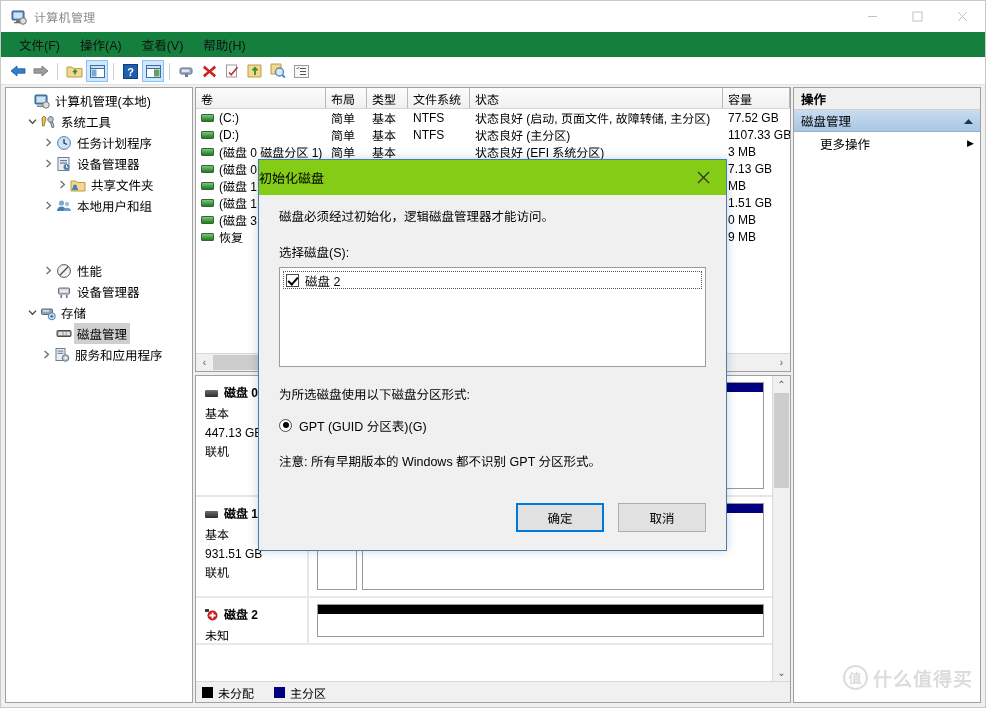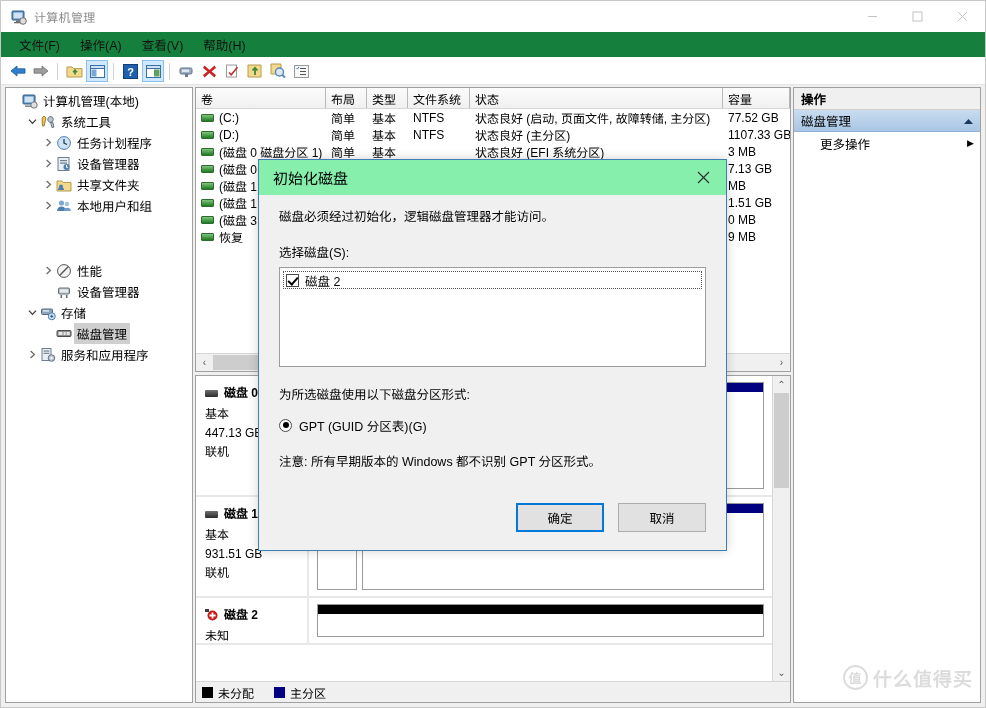--- a/index.html
+++ b/index.html
@@ -408,25 +408,24 @@
     background: #f0f0f0;
     border: 1px solid #3e7fb5;
     box-sizing: border-box;
     box-shadow: 0 0 10px rgba(0,0,0,.18);
     display: flex;
     flex-direction: column;
   }
   .dlg-title {
     height: 35px;
     flex: none;
-    background: #86efac;
-    display: flex;
-    align-items: center;
-    padding-left: 14px;
-    font-size: 15px;
+    background: #84cc16;
+    display: flex;
+    align-items: center;
+    font-size: 13px;
     position: relative;
   }
   .dlg-close {
     position: absolute;
     right: 0; top: 0;
     width: 45px; height: 35px;
     display: flex; align-items: center; justify-content: center;
     color: #2b2b2b;
   }
   .dlg-body {
@@ -666,21 +665,21 @@
           <line x1="6" y1="6.5" x2="12" y2="6.5" stroke="#555"></line>
           <line x1="6" y1="9.5" x2="12" y2="9.5" stroke="#555"></line>
           <path d="M2.5 3 L3.4 4 L5 2" stroke="#3a7fc1" fill="none"></path>
         </svg>
     </div>
   </div>
 
   <div class="body-panes">
 
     <div class="tree-pane" id="tree-pane">
-        <div class="tree-row" style="padding-left: 0;">
+        <div class="tree-row" style="padding-left: 12px;">
           <span class="tw"></span>
           <span class="tree-ico"><svg width="16" height="16" viewBox="0 0 16 16">
               <rect x="1" y="2" width="12" height="9" rx="1" fill="#5b8dbe" stroke="#2f5c8a"></rect>
               <rect x="2.5" y="3.5" width="9" height="6" fill="#cfe3f5"></rect>
               <rect x="3" y="12.5" width="8" height="1.4" fill="#777"></rect>
               <circle cx="12" cy="12" r="3.2" fill="#dedede" stroke="#777"></circle>
             </svg></span>
           <span class="tree-lbl">计算机管理(本地)</span>
         </div>
         <div class="tree-row" style="padding-left: 18px;">
@@ -715,21 +714,21 @@
           </span>
           <span class="tree-ico"><svg width="16" height="16" viewBox="0 0 16 16">
               <rect x="2" y="1.5" width="11" height="13" fill="#e9eef4" stroke="#6f7d8c"></rect>
               <rect x="4" y="4" width="7" height="1.2" fill="#6f7d8c"></rect>
               <rect x="4" y="6.5" width="7" height="1.2" fill="#6f7d8c"></rect>
               <circle cx="10.5" cy="11" r="3" fill="#4a7fb0"></circle>
               <path d="M10.5 9 v2.3 h1.6" stroke="#fff" stroke-width="1" fill="none"></path>
             </svg></span>
           <span class="tree-lbl">设备管理器</span>
         </div>
-        <div class="tree-row" style="padding-left: 34px;">
+        <div class="tree-row" style="padding-left: 48px;">
           <span class="tw">
             <svg width="9" height="9" viewBox="0 0 9 9">
               <path d="M2.6 1 L6.4 4.5 L2.6 8" fill="none" stroke="#6d6d6d" stroke-width="1.3"></path>
             </svg>
           </span>
           <span class="tree-ico"><svg width="16" height="16" viewBox="0 0 16 16">
               <path d="M1 4h5l1.3 1.5H15V14H1Z" fill="#f2d98c" stroke="#b89b4b"></path>
               <circle cx="5" cy="9.5" r="2" fill="#4a7fb0"></circle>
               <path d="M2 13 a3 3 0 0 1 6 0Z" fill="#4a7fb0"></path>
             </svg></span>
@@ -788,21 +787,21 @@
         <div class="tree-row selected" style="padding-left: 34px;">
           <span class="tw"></span>
           <span class="tree-ico"><svg width="16" height="16" viewBox="0 0 16 16">
               <rect x="1" y="4.5" width="14" height="6" rx="1" fill="#8c8c8c" stroke="#4d4d4d"></rect>
               <rect x="2.5" y="6" width="4" height="3" fill="#e6e6e6"></rect>
               <rect x="7.5" y="6" width="2.2" height="3" fill="#e6e6e6"></rect>
               <rect x="10.6" y="6" width="3.2" height="3" fill="#e6e6e6"></rect>
             </svg></span>
           <span class="tree-lbl">磁盘管理</span>
         </div>
-        <div class="tree-row" style="padding-left: 18px;">
+        <div class="tree-row" style="padding-left: 32px;">
           <span class="tw">
             <svg width="9" height="9" viewBox="0 0 9 9">
               <path d="M2.6 1 L6.4 4.5 L2.6 8" fill="none" stroke="#6d6d6d" stroke-width="1.3"></path>
             </svg>
           </span>
           <span class="tree-ico"><svg width="16" height="16" viewBox="0 0 16 16">
               <rect x="2" y="1.5" width="9" height="12" fill="#e9eef4" stroke="#6f7d8c"></rect>
               <rect x="3.6" y="3.5" width="5.8" height="1.1" fill="#6f7d8c"></rect>
               <rect x="3.6" y="5.8" width="5.8" height="1.1" fill="#6f7d8c"></rect>
               <circle cx="11.5" cy="11" r="3.3" fill="#b8c4cf" stroke="#6a7480"></circle>

